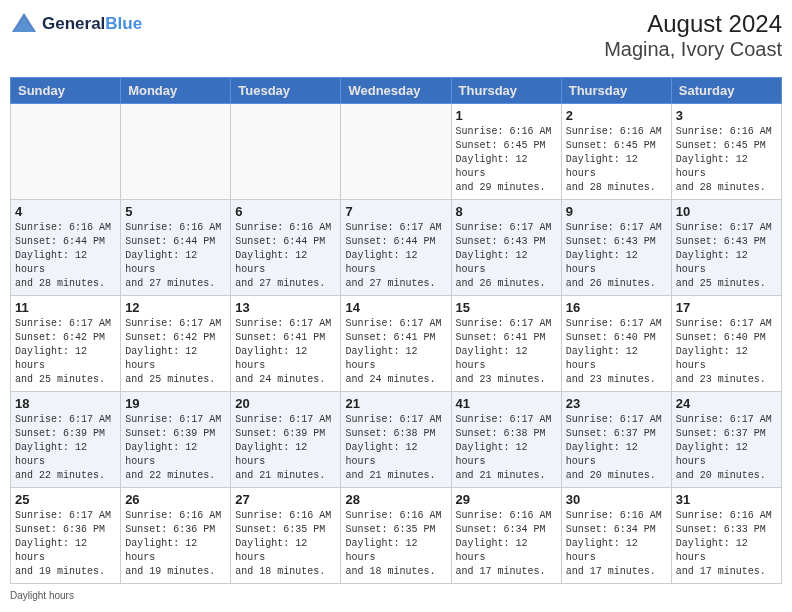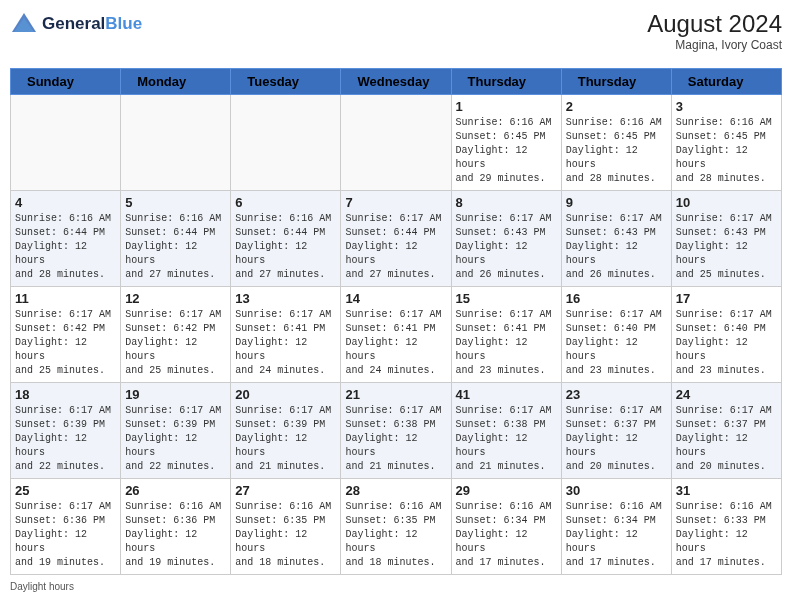--- a/index.html
+++ b/index.html
@@ -27,33 +27,33 @@
     }
     .title-block {
       text-align: right;
     }
     .month-year {
       font-size: 24px;
       font-weight: normal;
       color: #222;
     }
     .location {
-      font-size: 12px;
+      font-size: 20px;
       color: #444;
     }
     .calendar {
       width: 100%;
       border-collapse: collapse;
       table-layout: fixed;
     }
     .calendar th {
       background: #3a6fbe;
-      color: #000000;
+      color: #e5e5e5;
       font-size: 13px;
-      padding: 5px 16px;
+      padding: 5px 7px;
       text-align: left;
       border: 1px solid #5a8fde;
     }
     .calendar td {
       border: 1px solid #ccc;
       vertical-align: top;
       padding: 4px;
       height: 90px;
       font-size: 10.5px;
       color: #222;

